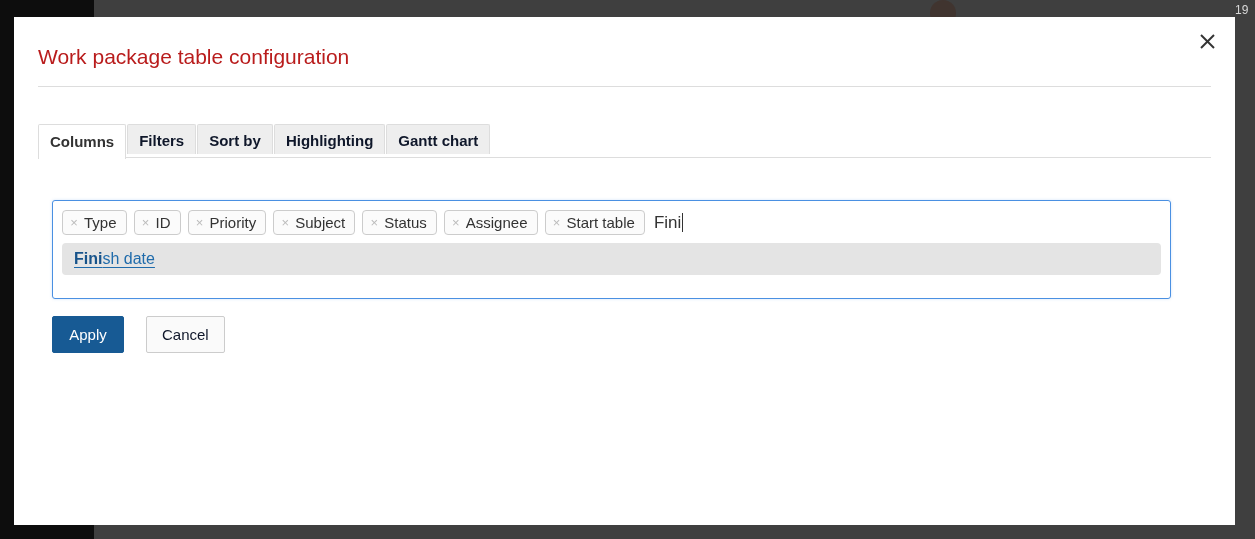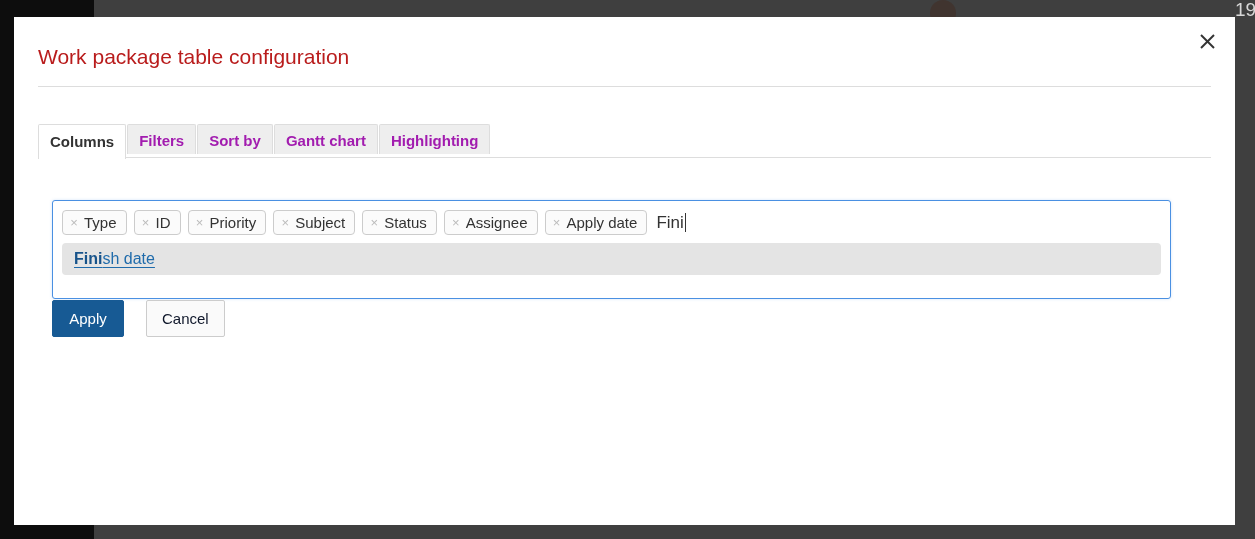--- a/index.html
+++ b/index.html
@@ -61,21 +61,21 @@
     height: 26px;
     border-radius: 50%;
     background: #40342f;
   }
   #backdrop-counter {
     position: absolute;
     right: 0px;
     top: 1px;
     width: 20px;
     color: #d8d8d8;
-    font-size: 19px;
+    font-size: 12px;
     line-height: 18px;
     letter-spacing: 0px;
     overflow: hidden;
     white-space: nowrap;
   }
 
   
   #modal {
     position: absolute;
     left: 14px;
@@ -131,21 +131,21 @@
     width: 1173px;
     height: 35px;
     border-bottom: 1px solid #dddddd;
     box-sizing: border-box;
     display: flex;
     align-items: flex-start;
   }
   .tab {
     font-size: 15px;
     line-height: 18px;
-    color: #a21caf;
+    color: #0f172a;
     font-weight: bold;
     background: #eeeeee;
     border: 1px solid #dddddd;
     border-bottom: none;
     padding: 7px 11px 8px 11px;
     margin-right: 1px;
     cursor: pointer;
     box-sizing: border-box;
     height: 30px;
     white-space: nowrap;
@@ -265,20 +265,21 @@
     font-size: 15px;
     line-height: 18px;
     border-radius: 2px;
     box-sizing: border-box;
     cursor: pointer;
     height: 37px;
     padding: 0 15px;
     display: inline-flex;
     align-items: center;
     justify-content: center;
+    margin-top: 16px;
   }
   .btn-primary {
     background: #175a94;
     border: 1px solid #175a94;
     color: #ffffff;
     min-width: 72px;
   }
   .btn-secondary {
     background: #fafafa;
     border: 1px solid #cccccc;
@@ -308,22 +309,22 @@
     </svg>
   </button>
 
   <div class="modal-title">Work package table configuration</div>
   <div class="title-rule"></div>
 
   <div class="tabs" id="tab-bar">
       <button class="tab active">Columns</button>
       <button class="tab">Filters</button>
       <button class="tab">Sort by</button>
+      <button class="tab">Highlighting</button>
       <button class="tab">Gantt chart</button>
-      <button class="tab">Highlighting</button>
     </div>
 
   <div class="select-field">
     <div class="chip-row" id="chip-row">
       <span class="chip">
           <span class="chip-remove">×</span>
           <span class="chip-label">Type</span>
         </span>
         <span class="chip">
           <span class="chip-remove">×</span>
@@ -340,21 +341,21 @@
         <span class="chip">
           <span class="chip-remove">×</span>
           <span class="chip-label">Status</span>
         </span>
         <span class="chip">
           <span class="chip-remove">×</span>
           <span class="chip-label">Assignee</span>
         </span>
         <span class="chip">
           <span class="chip-remove">×</span>
-          <span class="chip-label">Apply date</span>
+          <span class="chip-label">Start table</span>
         </span>
         <span class="typed-input" id="typed-input">
         <span>Fini</span>
           <span class="caret"></span>
       </span>
     </div>
     <div class="dropdown" id="dropdown-list">
         <div class="dropdown-option">
           <span class="dropdown-option-label"><span class="match">Fini</span><span>sh date</span></span>
         </div>

